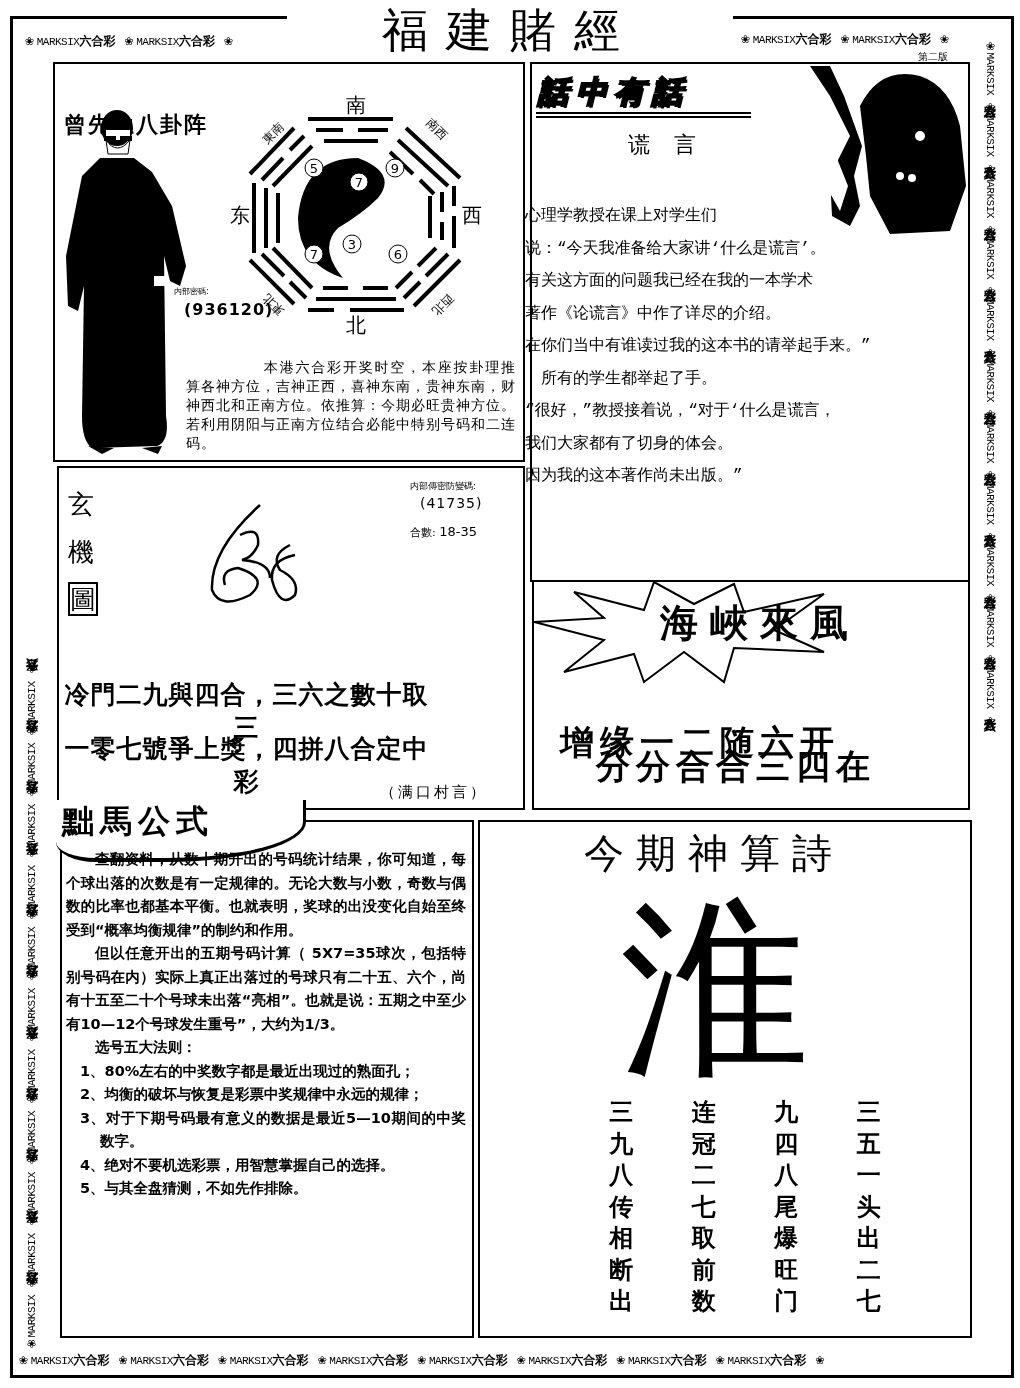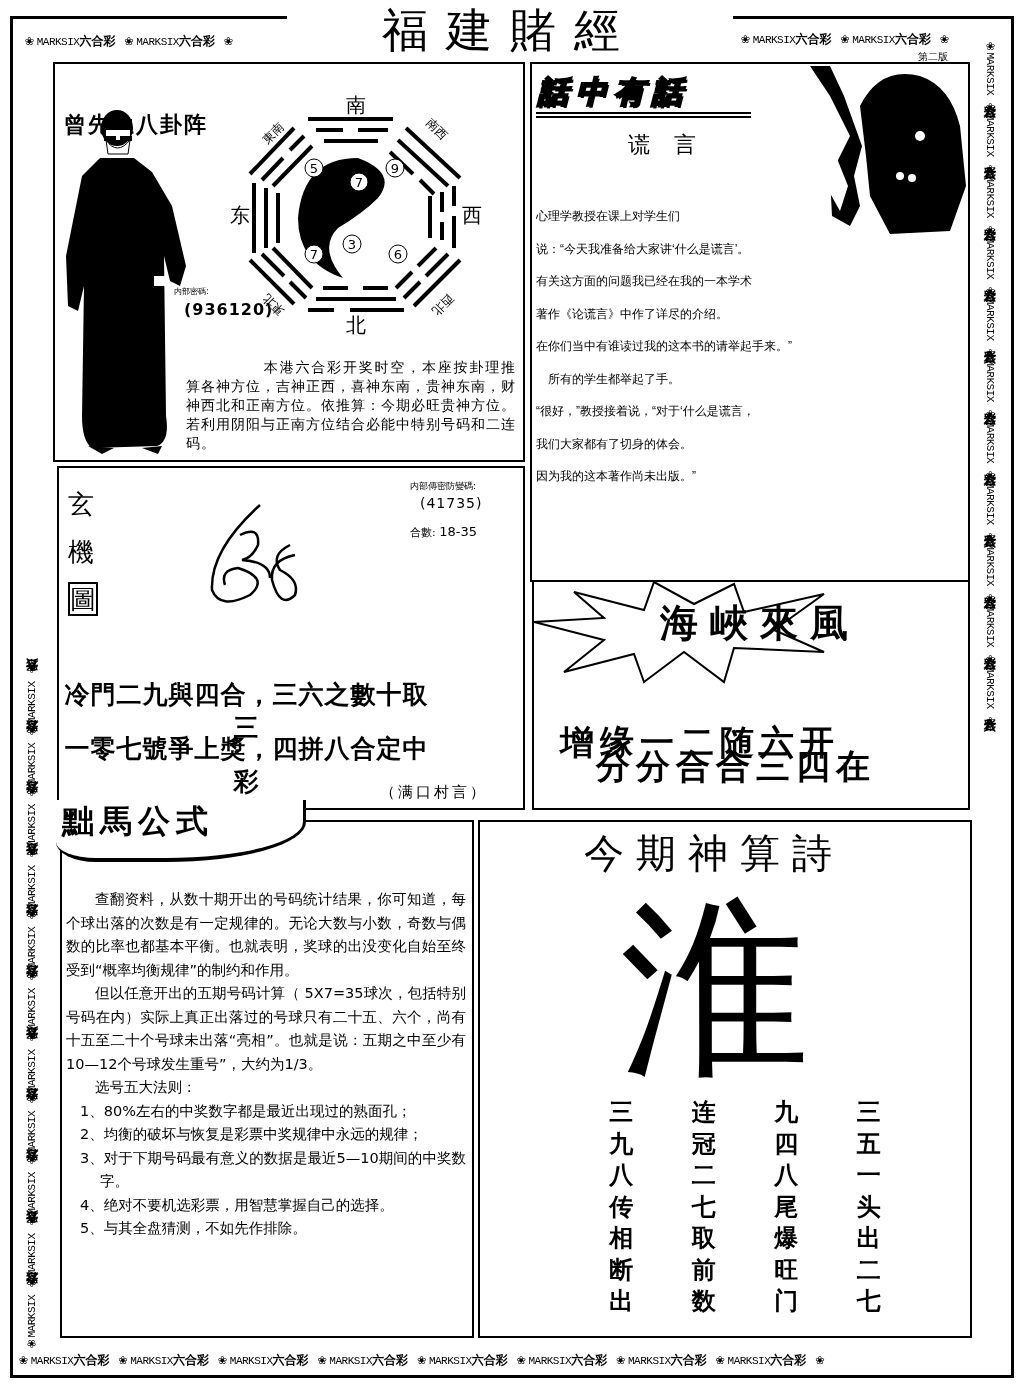--- a/index.html
+++ b/index.html
@@ -31,39 +31,39 @@
   .code-label { position: absolute; left: 174px; top: 286px; font-family: "DejaVu Sans", sans-serif; font-size: 8px; }
   .code-value { position: absolute; left: 184px; top: 300px; font-family: "DejaVu Sans", sans-serif; font-size: 16px; letter-spacing: 1px; font-weight: bold; }
   .bagua-svg { position: absolute; left: 228px; top: 88px; }
   .bagua-text { position: absolute; left: 186px; top: 358px; width: 330px; font-family: "DejaVu Serif", serif; font-size: 14px; line-height: 19px; text-align: justify; letter-spacing: 1px; }
 
   
   .story-header { position: absolute; left: 538px; top: 72px; font-family: "DejaVu Sans", sans-serif; font-weight: bold; font-style: italic; font-size: 30px; letter-spacing: 8px; color: #fff; -webkit-text-stroke: 2px #000; text-shadow: 2px 2px 0 #000; }
   .story-underline { position: absolute; left: 536px; top: 112px; width: 215px; height: 6px; border-top: 2px solid #000; border-bottom: 2px solid #000; }
   .story-subtitle { position: absolute; left: 628px; top: 130px; font-family: "DejaVu Serif", serif; font-size: 22px; letter-spacing: 24px; }
   .story-image { position: absolute; left: 800px; top: 66px; }
-  .story-body { position: absolute; left: 536px; top: 200px; width: 430px; font-family: Liberation Sans, sans-serif; font-size: 12px; line-height: 32.5px; }
+  .story-body { position: absolute; left: 525px; top: 200px; width: 430px; font-family: Liberation Mono, monospace; font-size: 16px; line-height: 32.5px; }
   .story-body p { white-space: nowrap; }
 
   
   .xuanji-title { position: absolute; left: 68px; top: 480px; font-family: "DejaVu Serif", serif; font-size: 26px; line-height: 48px; width: 34px; }
   .xuanji-sign { position: absolute; left: 200px; top: 500px; }
   .xuanji-code-label { position: absolute; left: 410px; top: 480px; font-family: "DejaVu Sans", sans-serif; font-size: 9px; }
   .xuanji-code { position: absolute; left: 420px; top: 495px; font-family: "DejaVu Sans", sans-serif; font-size: 14px; letter-spacing: 1px; }
   .xuanji-sum { position: absolute; left: 410px; top: 524px; font-family: "DejaVu Sans", sans-serif; font-size: 11px; }
   .xuanji-poem { position: absolute; left: 60px; width: 373px; text-align: center; font-family: "DejaVu Sans", sans-serif; font-weight: bold; font-size: 25px; letter-spacing: 1px; }
   .xuanji-src { position: absolute; left: 380px; top: 783px; font-family: "DejaVu Serif", serif; font-size: 15px; letter-spacing: 3px; }
 
   
   .wind-title { position: absolute; left: 660px; top: 598px; font-family: "DejaVu Serif", serif; font-weight: bold; font-size: 38px; letter-spacing: 12px; }
   .wind-line { position: absolute; left: 560px; width: 400px; font-family: "DejaVu Sans", sans-serif; font-weight: bold; font-size: 34px; letter-spacing: 6px; }
 
   
   .formula-title { position: absolute; left: 62px; top: 800px; font-family: "DejaVu Sans", sans-serif; font-weight: bold; font-size: 32px; letter-spacing: 6px; }
-  .formula-body { position: absolute; left: 66px; top: 888px; width: 400px; font-family: "DejaVu Sans", sans-serif; font-weight: normal; font-size: 14.5px; line-height: 23.5px; }
+  .formula-body { position: absolute; left: 66px; top: 848px; width: 400px; font-family: "DejaVu Sans", sans-serif; font-weight: bold; font-size: 14.5px; line-height: 23.5px; }
   .formula-body p { text-align: justify; }
   .formula-body .indent { text-indent: 2em; }
   .rule { padding-left: 20px; text-indent: -20px; margin-left: 14px; }
 
   
   .poem-title { position: absolute; left: 480px; top: 826px; width: 468px; text-align: center; font-family: "DejaVu Serif", serif; font-size: 40px; letter-spacing: 12px; }
   .poem-char { position: absolute; left: 600px; top: 880px; width: 230px; text-align: center; font-family: "DejaVu Serif", serif; font-size: 190px; line-height: 220px; }
   .poem-grid { position: absolute; left: 580px; top: 1098px; width: 330px; display: grid; grid-template-columns: repeat(4, 1fr); row-gap: 4px; }
   .poem-cell { font-family: "DejaVu Serif", serif; font-weight: bold; font-size: 24px; line-height: 27.5px; text-align: center; }
 </style>

